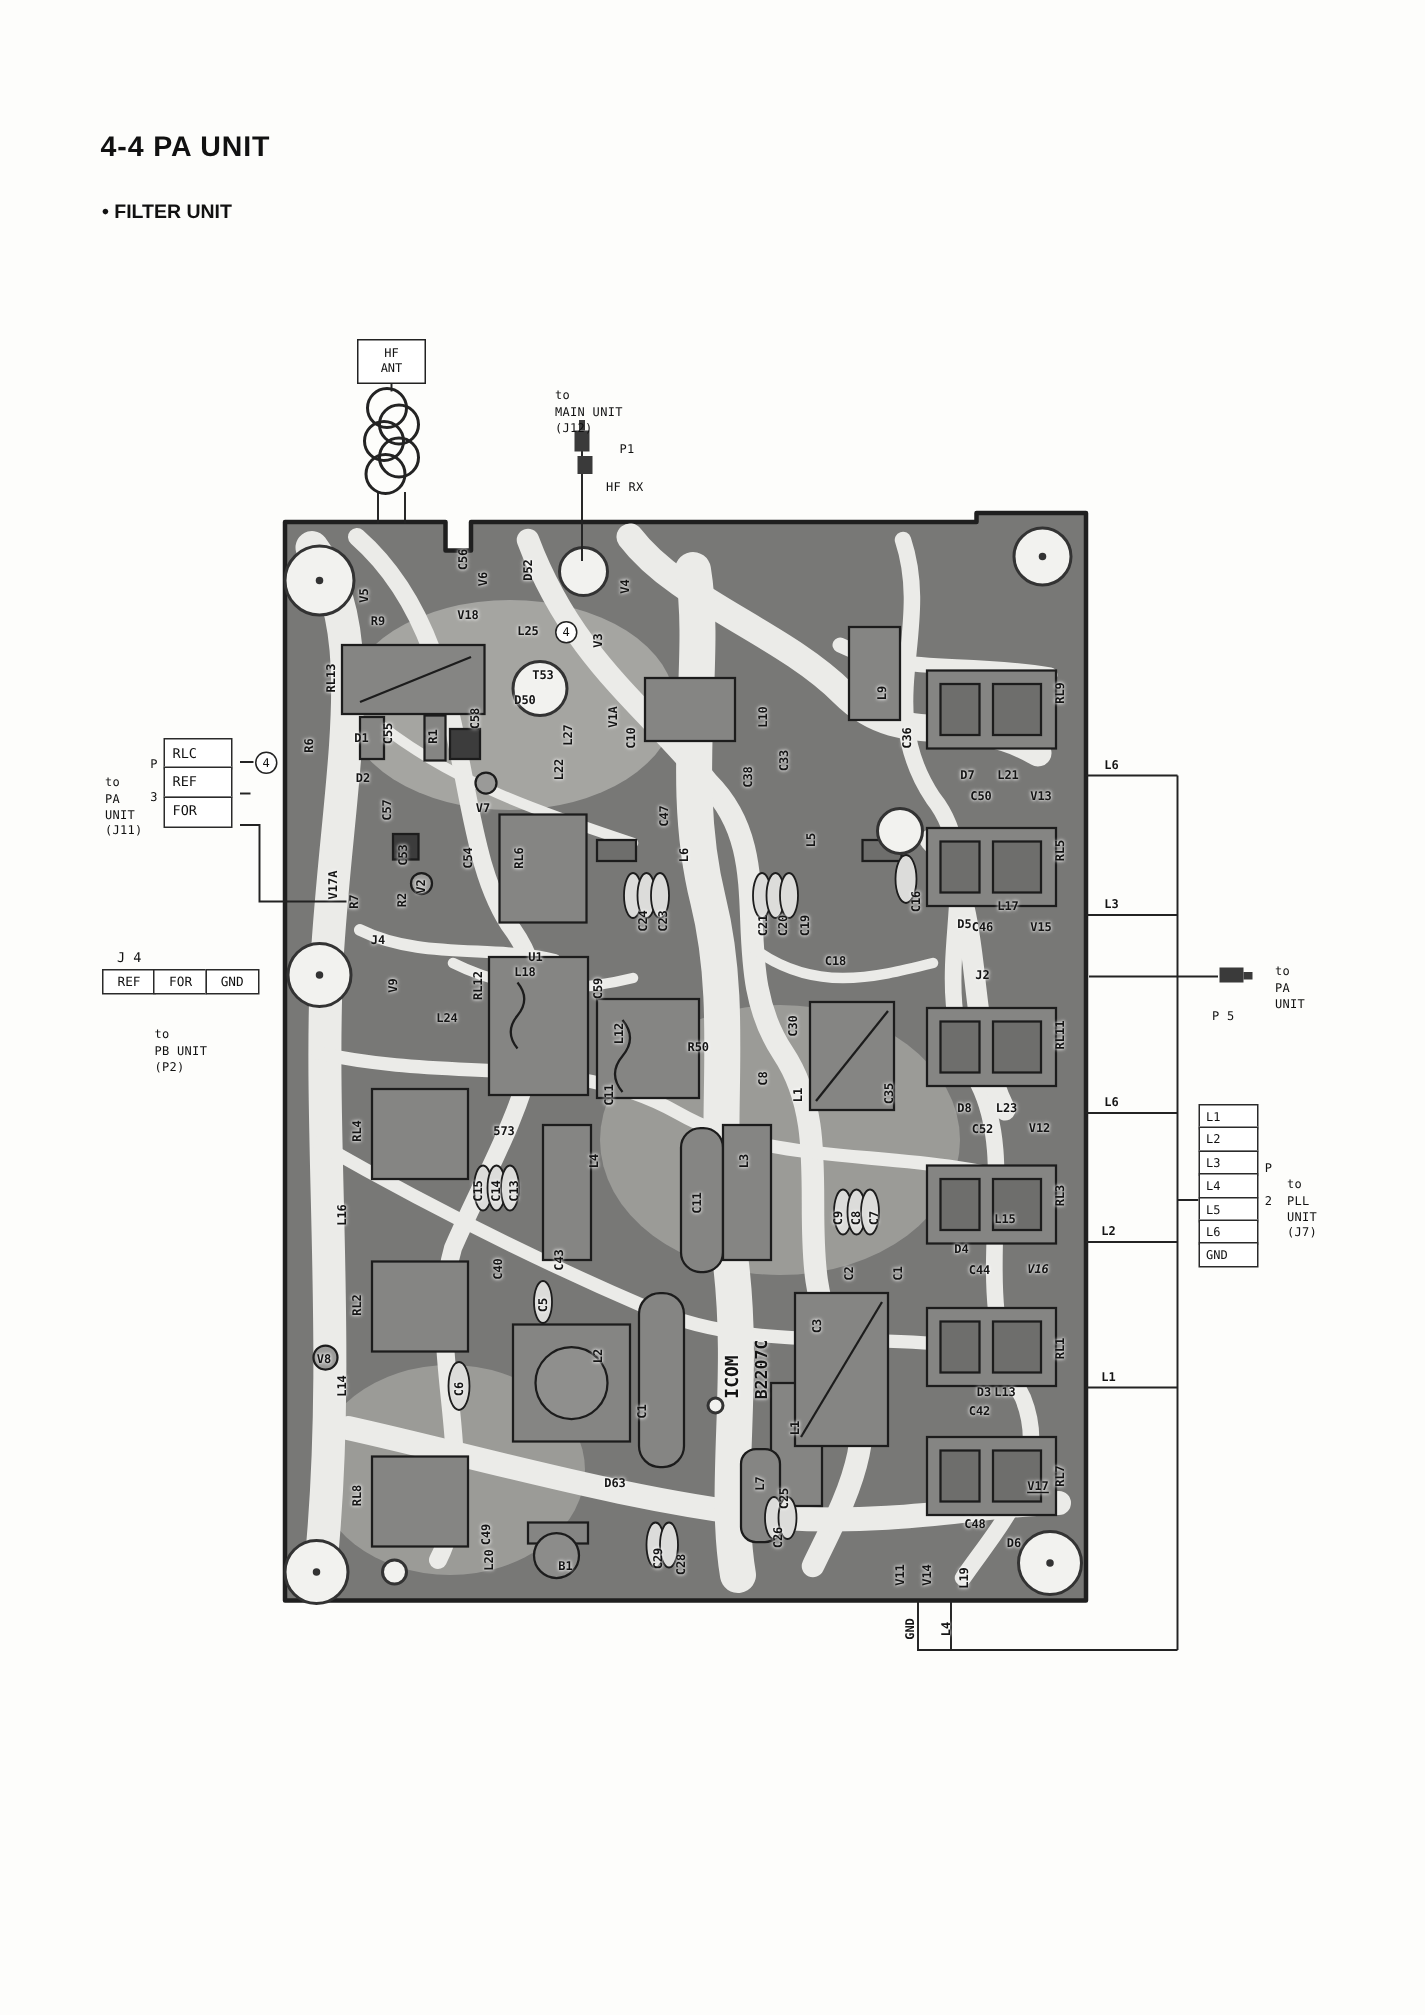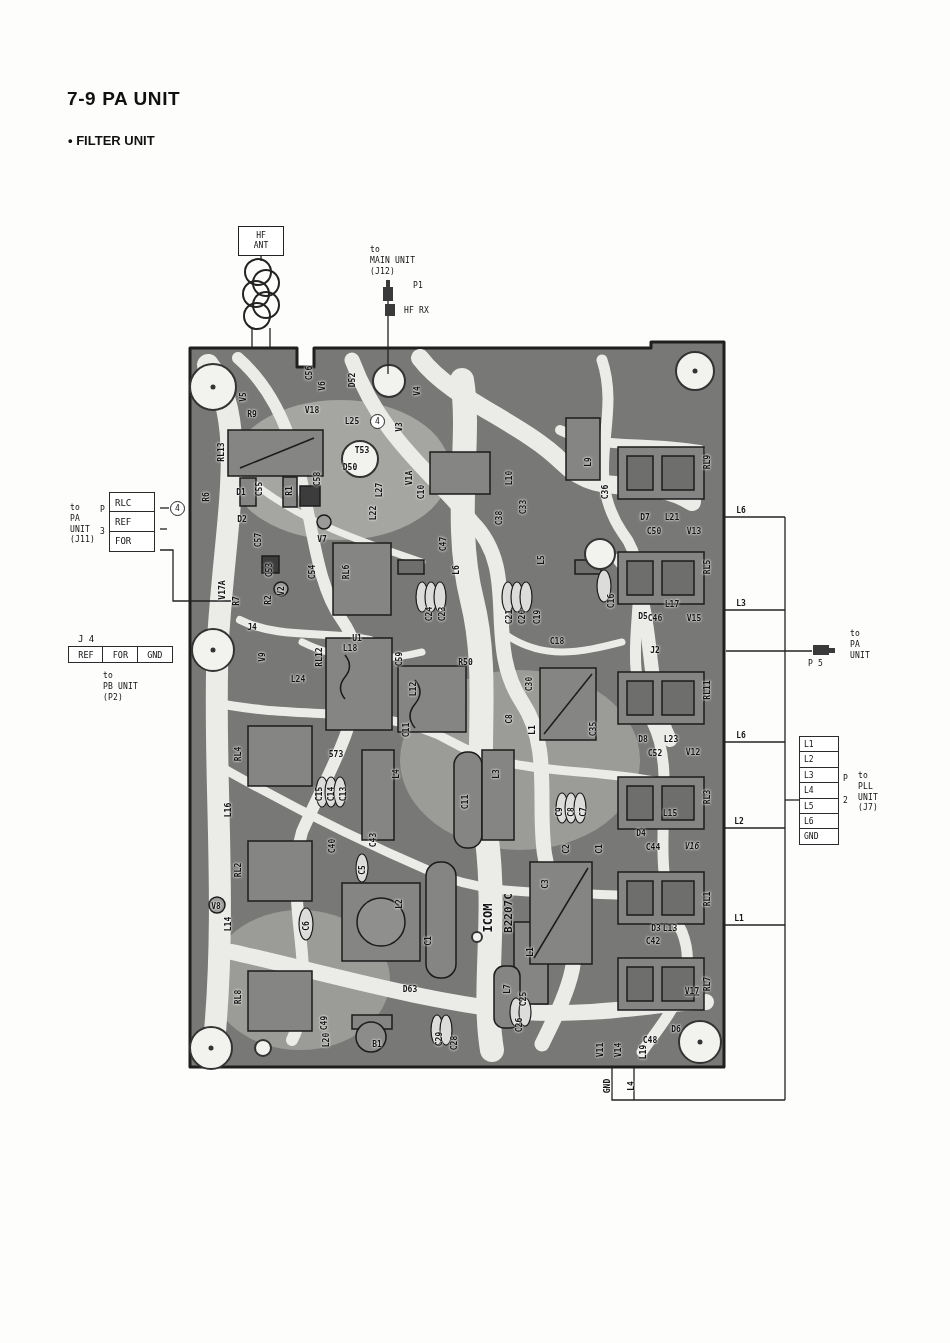--- a/index.html
+++ b/index.html
@@ -1,21 +1,21 @@
 <!DOCTYPE html>
 <html><head>
 <meta charset="utf-8">
 <style>
   html,body{margin:0;padding:0;background:#ffffff;}
   .page{position:relative;width:950px;height:1343px;background:#fdfdfb;overflow:hidden;
         font-family:"DejaVu Sans",sans-serif;color:#111;}
   .board-svg{position:absolute;left:0;top:0;z-index:0;}
   .title{position:absolute;left:67px;top:88px;font:bold 19px "Liberation Sans",sans-serif;letter-spacing:.6px;}
   .subtitle{position:absolute;left:68px;top:133px;font:bold 13px "Liberation Sans",sans-serif;}
-  .callout{position:absolute;z-index:3;font:400 8px/1.35 "DejaVu Sans Mono",monospace;letter-spacing:.2px;white-space:nowrap;}
+  .callout{position:absolute;z-index:3;font:400 8px/1.35 "DejaVu Sans Mono",monospace;letter-spacing:.2px;white-space:nowrap;margin-top:14px;}
   .hfant{position:absolute;left:238px;top:226px;width:44px;height:28px;border:1.6px solid #222;background:#fff;
          display:flex;flex-direction:column;align-items:center;justify-content:center;z-index:3;
          font:400 8px "DejaVu Sans Mono",monospace;line-height:1.2;}
   .p3wrap{position:absolute;left:96px;top:492px;display:flex;align-items:center;z-index:3;}
   .p2wrap{position:absolute;left:799px;top:736px;display:flex;align-items:center;z-index:3;}
   .vlabel{writing-mode:vertical-lr;text-orientation:upright;font:400 8px "DejaVu Sans Mono",monospace;
           letter-spacing:2px;margin:0 2px;}
   .pincol{display:flex;flex-direction:column;}
   .pincell{box-sizing:border-box;width:46px;height:21px;border:1.6px solid #2a2a2a;margin-top:-1.6px;background:#fff;
            display:flex;align-items:center;padding-left:5px;font:400 9px "DejaVu Sans Mono",monospace;}
@@ -196,21 +196,21 @@
       <path d="M612,1067 L612,1100 L785,1100"></path>
         <path d="M634,1067 L634,1100"></path>
       <path d="M785,800 L799,800"></path>
 
       <path d="M160,508 L169,508"></path>
         <path d="M160,529 L167,529"></path>
       <path d="M160,550 L173,550 L173,601 L231,601"></path>
     </g>
   </svg>
 
-  <div class="title">7-9 PA UNIT</div>
+  <div class="title">4-4 PA UNIT</div>
   <div class="subtitle">• FILTER UNIT</div>
 
   <div class="hfant">
     <span>HF</span>
     <span>ANT</span>
   </div>
 
   <div class="callout" style="left:370px;top:245px">
     <div>to</div>
     <div>MAIN UNIT</div>
@@ -313,21 +313,21 @@
       <span class="lbl rot" style="left: 236px; top: 601px;">R7</span>
       <span class="lbl rot" style="left: 268px; top: 600px;">R2</span>
       <span class="lbl rot" style="left: 281px; top: 591px;">V2</span>
       <span class="lbl" style="left: 252px; top: 627px;">J4</span>
       <span class="lbl rot" style="left: 262px; top: 657px;">V9</span>
       <span class="lbl" style="left: 298px; top: 679px;">L24</span>
       <span class="lbl" style="left: 357px; top: 638px;">U1</span>
       <span class="lbl" style="left: 350px; top: 648px;">L18</span>
       <span class="lbl rot" style="left: 319px; top: 657px;">RL12</span>
       <span class="lbl rot" style="left: 399px; top: 659px;">C59</span>
-      <span class="lbl" style="left: 455px; top: 662px; padding-left: 21px;">R50</span>
+      <span class="lbl" style="left: 455px; top: 698px; padding-left: 21px;">R50</span>
       <span class="lbl rot" style="left: 413px; top: 689px;">L12</span>
       <span class="lbl rot" style="left: 406px; top: 730px;">C11</span>
       <span class="lbl rot" style="left: 529px; top: 684px;">C30</span>
       <span class="lbl rot" style="left: 509px; top: 719px;">C8</span>
       <span class="lbl rot" style="left: 532px; top: 730px;">L1</span>
       <span class="lbl rot" style="left: 593px; top: 729px;">C35</span>
       <span class="lbl" style="left: 655px; top: 650px;">J2</span>
       <span class="lbl rot" style="left: 707px; top: 690px;">RL11</span>
       <span class="lbl rot" style="left: 443px; top: 544px;">C47</span>
       <span class="lbl rot" style="left: 456px; top: 570px;">L6</span>
@@ -356,21 +356,21 @@
       <span class="lbl" style="left: 653px; top: 847px;">C44</span>
       <span class="lbl" style="left: 670px; top: 813px;">L15</span>
       <span class="lbl" style="left: 692px; top: 846px; font-style: italic;">V16</span>
       <span class="lbl rot" style="left: 707px; top: 797px;">RL3</span>
       <span class="lbl" style="left: 656px; top: 928px;">D3</span>
       <span class="lbl" style="left: 653px; top: 941px;">C42</span>
       <span class="lbl" style="left: 670px; top: 928px;">L13</span>
       <span class="lbl" style="left: 692px; top: 991px; text-decoration: underline;">V17</span>
       <span class="lbl rot" style="left: 707px; top: 899px;">RL1</span>
       <span class="lbl rot" style="left: 707px; top: 984px;">RL7</span>
-      <span class="lbl" style="left: 650px; top: 1040px;">C48</span>
+      <span class="lbl" style="left: 650px; top: 1016px;">C48</span>
       <span class="lbl" style="left: 676px; top: 1029px;">D6</span>
       <span class="lbl rot" style="left: 643px; top: 1052px;">L19</span>
       <span class="lbl rot" style="left: 600px; top: 1050px;">V11</span>
       <span class="lbl rot" style="left: 618px; top: 1050px;">V14</span>
       <span class="lbl rot" style="left: 607px; top: 1086px;">GND</span>
       <span class="lbl rot" style="left: 631px; top: 1086px;">L4</span>
       <span class="lbl rot" style="left: 238px; top: 754px;">RL4</span>
       <span class="lbl" style="left: 336px; top: 754px;">573</span>
       <span class="lbl rot" style="left: 319px; top: 794px;">C15</span>
       <span class="lbl rot" style="left: 331px; top: 794px;">C14</span>

